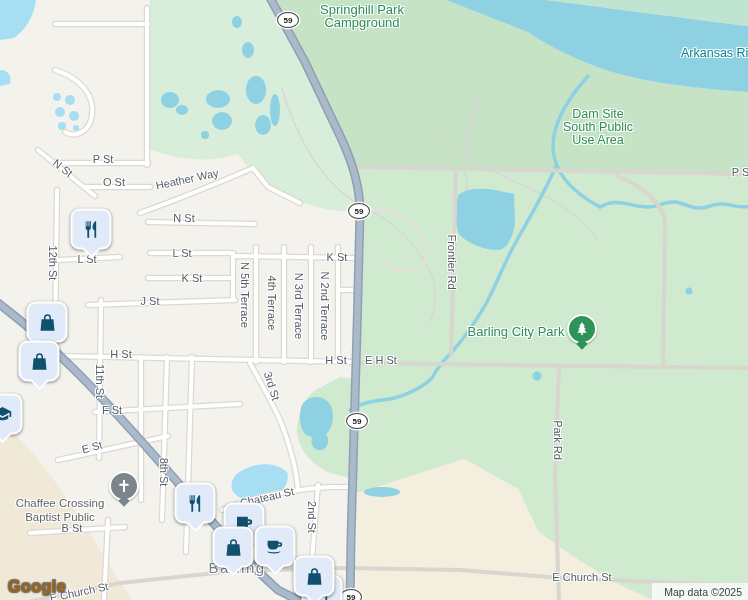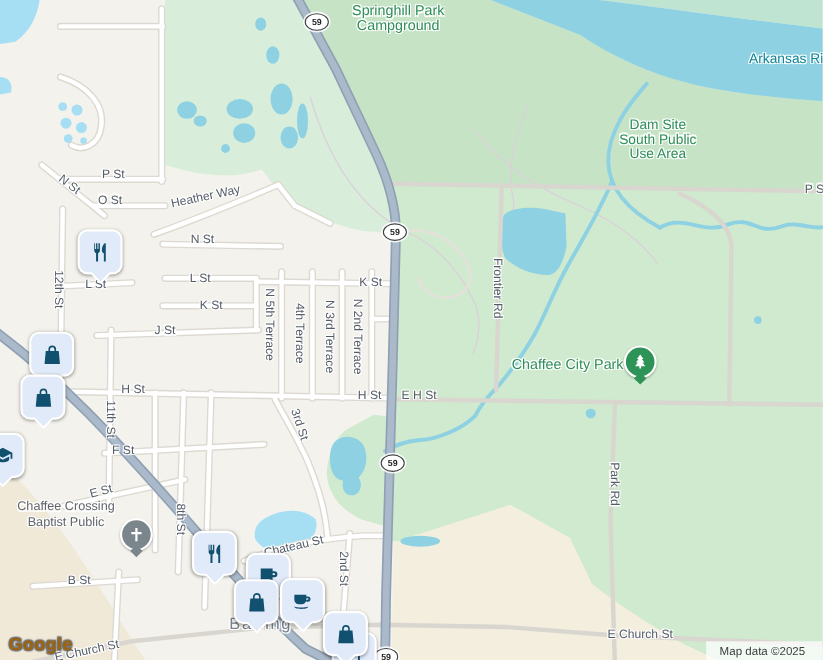--- a/index.html
+++ b/index.html
@@ -34,21 +34,21 @@
         display:flex;align-items:center;justify-content:center;transform:translate(-50%,-50%);
         box-shadow:0 1px 2px rgba(0,0,0,.3);z-index:5;cursor:pointer;}
   .circ::after{content:"";position:absolute;left:50%;bottom:-6px;width:8px;height:8px;background:inherit;
         transform:translate(-50%,0) rotate(45deg);z-index:-1;}
   .circ-church{background:#7a868c;}
   .circ-tree{background:#2e9356;}
   
   .google{position:absolute;left:8px;bottom:4px;font:700 16px "Liberation Sans",sans-serif;color:#a16207;z-index:9;
           letter-spacing:.5px;cursor:pointer;
           text-shadow:0 0 2px #70757a,1px 1px 1px #70757a,-1px -1px 1px #70757a,1px -1px 1px #70757a,-1px 1px 1px #70757a;}
-  .attrib{position:absolute;right:0;bottom:0;height:17px;padding:0 16px 0 12px;background:rgba(255,255,255,.75);
+  .attrib{position:absolute;right:0;bottom:0;height:17px;padding:0 6px 0 12px;background:rgba(255,255,255,.75);
           font:400 10.5px "Liberation Sans",sans-serif;color:#3c4043;display:flex;align-items:center;z-index:9;}
 </style>
 </head>
 <body>
 
 <div id="map">
 
   <svg id="base" width="748" height="600" viewBox="0 0 748 600">
 
     <path d="M150,0 L272,0 L305,62 L342,140 C354,166 360,188 360,212 L330,210 C300,204 268,190 252,172 L238,154 C215,162 192,160 172,156 L150,150 Z" fill="#d8eeda"></path>
@@ -193,21 +193,21 @@
       <path d="M268,-6 L305,62 L342,140 C354,166 360,188 360,212 L357,330 L354,432 L351,540 L350,606"></path>
     </g>
     <g stroke="#abbacb" stroke-width="6" fill="none" stroke-linecap="round">
       <path d="M-6,300 C55,345 105,400 158,460 C205,513 240,556 278,590 L310,606"></path>
       <path d="M268,-6 L305,62 L342,140 C354,166 360,188 360,212 L357,330 L354,432 L351,540 L350,606"></path>
     </g>
   </svg>
 
   <div class="lbl" style="left:103px;top:159px">P St</div>
   <div class="lbl" style="left:742px;top:172px">P St</div>
-  <div class="lbl" style="left:100px;top:182px">O St</div>
+  <div class="lbl" style="left:114px;top:182px">O St</div>
   <div class="lbl" style="left:63px;top:168px;transform:translate(-50%,-50%) rotate(38deg)">N St</div>
   <div class="lbl" style="left:187px;top:179px;transform:translate(-50%,-50%) rotate(-12deg)">Heather Way</div>
   <div class="lbl" style="left:184px;top:218px">N St</div>
   <div class="lbl" style="left:182px;top:253px">L St</div>
   <div class="lbl" style="left:87px;top:259px">L St</div>
   <div class="lbl" style="left:192px;top:278px">K St</div>
   <div class="lbl" style="left:337px;top:257px">K St</div>
   <div class="lbl" style="left:150px;top:301px">J St</div>
   <div class="lbl" style="left:121px;top:354px">H St</div>
   <div class="lbl" style="left:336px;top:360px">H St</div>
@@ -233,22 +233,22 @@
   <div class="lbl poi-green" style="left:598px;top:127px">
     <div>Dam Site</div>
     <div>South Public</div>
     <div>Use Area</div>
   </div>
   <div class="lbl poi-green big-green" style="left:362px;top:16px">
     <div>Springhill Park</div>
     <div>Campground</div>
   </div>
   <div class="lbl water-lbl" style="left:681px;top:53px">Arkansas Riv</div>
-  <div class="lbl poi-green big-green" style="left:516px;top:331px">Chaffee City Park</div>
-  <div class="lbl gray-lbl" style="left:60px;top:468px">
+  <div class="lbl poi-green big-green" style="left:516px;top:331px">Barling City Park</div>
+  <div class="lbl gray-lbl" style="left:60px;top:510px">
     <div>Chaffee Crossing</div>
     <div>Baptist Public</div>
   </div>
   <div class="lbl city-lbl" style="left:237px;top:567px">Barling</div>
 
   <div class="shield" style="left:288px;top:20px">59</div>
   <div class="shield" style="left:359px;top:211px">59</div>
   <div class="shield" style="left:357px;top:421px">59</div>
   <div class="shield" style="left:351px;top:597px">59</div>
 

